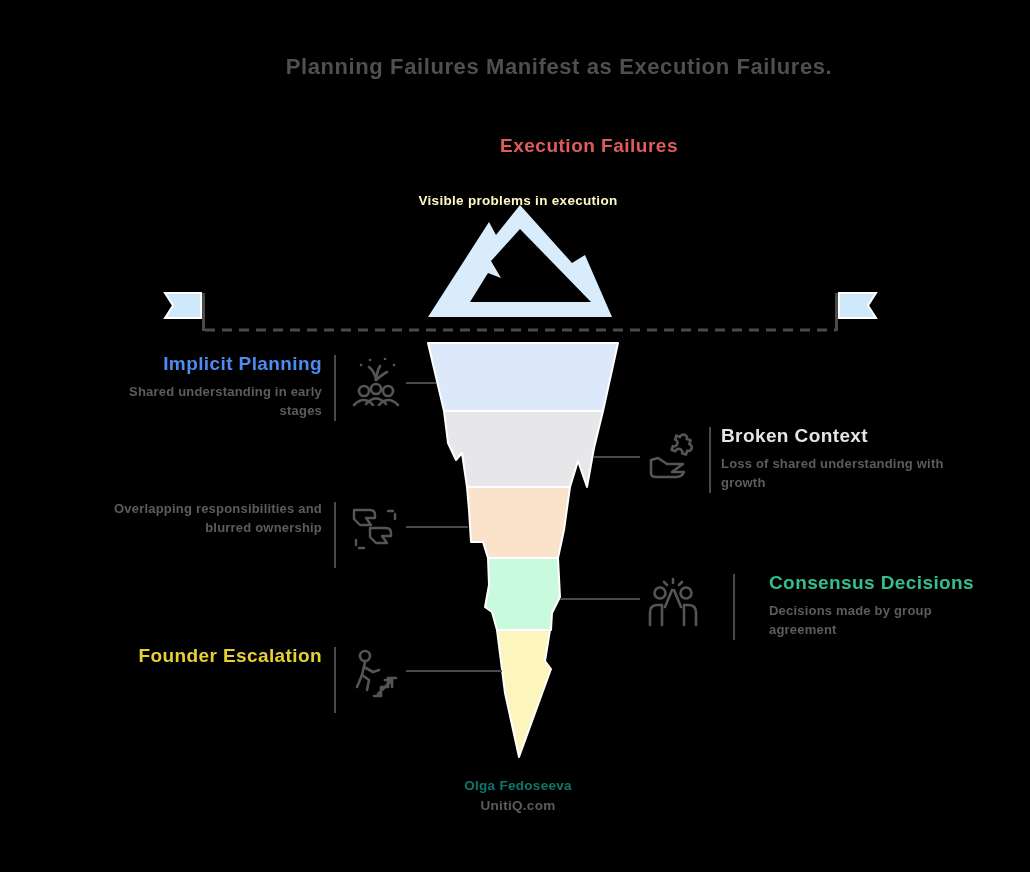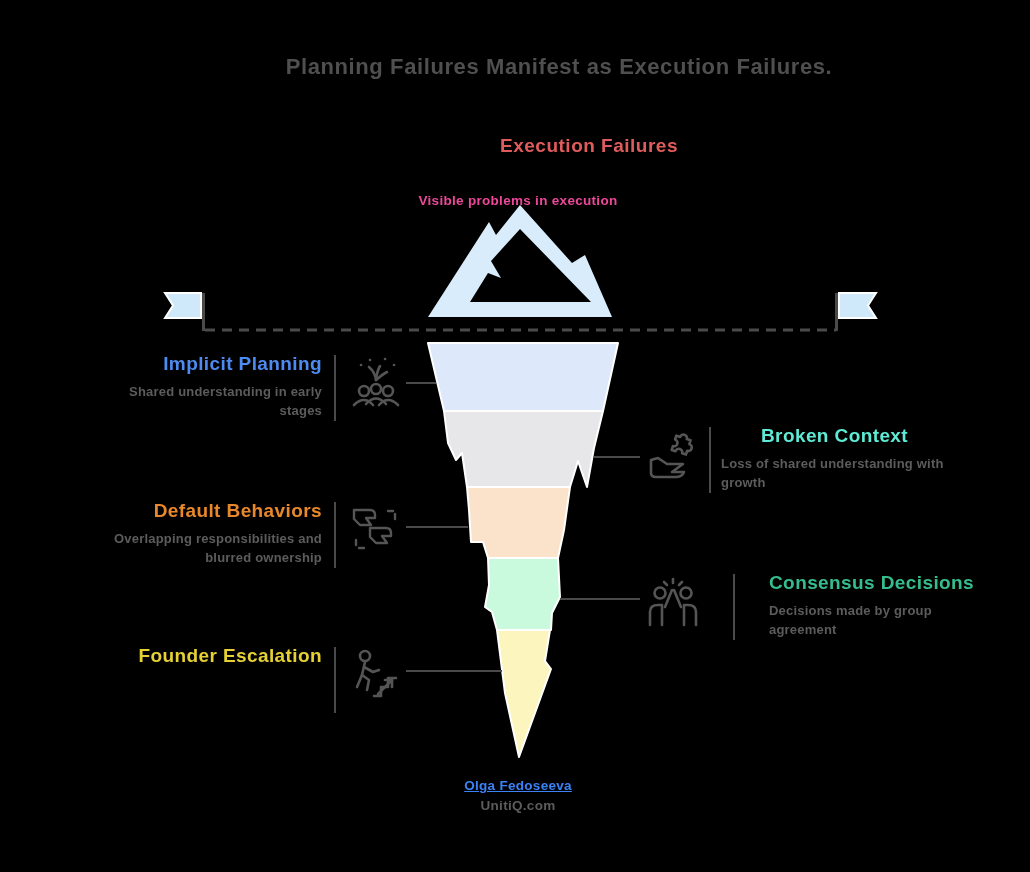--- a/index.html
+++ b/index.html
@@ -29,21 +29,21 @@
 </style>
 </head>
 <body>
 
 <div class="canvas">
 
   <h1 class="page-title" style="color: rgb(79, 79, 79);">Planning Failures Manifest as Execution Failures.</h1>
 
   <div class="surface-block">
     <div class="surface-title" style="color: rgb(224, 92, 92);">Execution Failures</div>
-    <div class="surface-desc" style="color: #ec4899; margin-top: 36px;">Visible problems in execution</div>
+    <div class="surface-desc" style="color: #fef9c3; margin-top: 36px;">Visible problems in execution</div>
   </div>
 
   <svg class="scene" width="1030" height="872" viewBox="0 0 1030 872">
 
     <path fill-rule="evenodd" d="M428,317 L489,222 L496,235 L520,205 L572,263 L585,255 L612,317 Z
              M520,229 L591,302 L470,302 L488,273 L501,278 L491,261 Z" fill="#d9ecfb"></path>
 
     <line x1="205" y1="330" x2="836" y2="330" stroke-width="3" stroke-dasharray="10 7" stroke="#4a4a4a"></line>
 
     <g>
@@ -106,28 +106,27 @@
         <g fill="none" stroke-width="2.6" stroke-linecap="round" stroke-linejoin="round" stroke="#555555">
           <path d="M6,33 v13 q0,4 5,4 h21 q6,-1 7,-5 l-12,0 l11,-8 h-16 l-9,-6 z"></path>
           <g transform="translate(26,2) rotate(18,12,12)">
             <path d="M4,9 h4 a3.2,3.2 0 1 1 7,0 h4 v4 a3.2,3.2 0 1 1 0,7 v4 h-4 a3.2,3.2 0 1 0 -7,0 h-4 v-4 a3.2,3.2 0 1 0 0,-7 z"></path>
           </g>
         </g>
       </svg>
     </div>
     <div class="divider"></div>
     <div class="etext left-align">
-      <div class="etitle" style="color: #5eead4; margin-left: 40px;">Broken Context</div>
+      <div class="etitle" style="color: #e5e5e5;">Broken Context</div>
       <div class="edesc" style="color: rgb(92, 92, 92);">Loss of shared understanding with growth</div>
     </div>
   </div>
 
   <div class="entry leftside" style="left:78px;top:500px;">
     <div class="etext right-align">
-      <div class="etitle" style="color: rgb(232, 136, 43);">Default Behaviors</div>
       <div class="edesc" style="color: rgb(92, 92, 92);">Overlapping responsibilities and blurred ownership</div>
     </div>
     <div class="divider"></div>
     <div class="eicon">
       <svg viewBox="0 0 56 56">
         <g fill="none" stroke-width="2.4" stroke-linecap="round" stroke-linejoin="round" stroke="#555555">
           <path d="M6,8 h16 q5,0 5,5 v3 h-9 l5,7 h-11 l-6,-6 z"></path>
           <path d="M22,26 h16 q5,0 5,5 v3 h-9 l5,7 h-11 l-6,-6 z"></path>
           <path d="M40,9 h5"></path>
             <path d="M47,12 v5"></path>
@@ -177,17 +176,17 @@
           <path d="M26,49 h7 v-9 h7 v-9 h8"></path>
           <path d="M30,47 L44,33"></path>
             <path d="M44,33 h-7"></path>
             <path d="M44,33 v7"></path>
         </g>
       </svg>
     </div>
   </div>
 
   <div class="attribution">
-    <div style="color: #3b82f6; text-decoration: underline;">Olga Fedoseeva</div>
+    <div style="color: #0f766e;">Olga Fedoseeva</div>
     <div style="color: rgb(92, 92, 92);">UnitiQ.com</div>
   </div>
 
 </div>
 
 </body></html>

